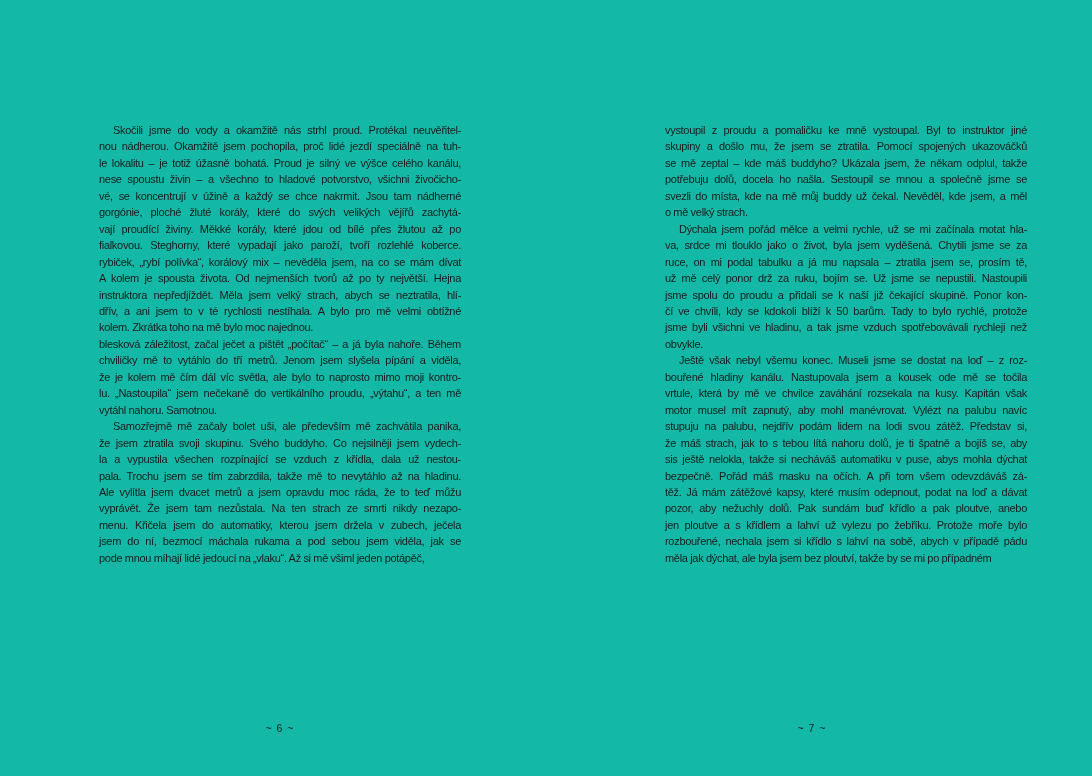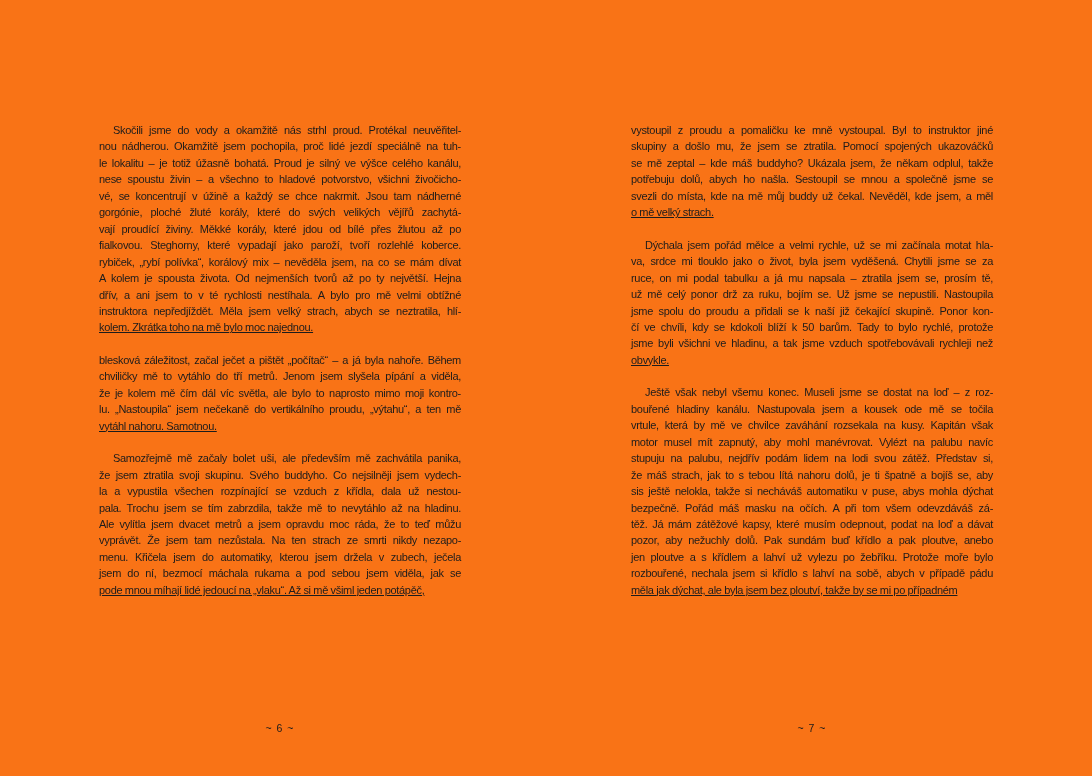--- a/index.html
+++ b/index.html
@@ -8,43 +8,43 @@
     width: 1092px;
     height: 776px;
     background: #ffffff;
     overflow: hidden;
     font-family: "Liberation Sans", "DejaVu Sans", sans-serif;
   }
   .spread {
     position: relative;
     width: 1092px;
     height: 776px;
-    background: #f97316;
+    background: #14b8a6;
   }
   .page {
     position: absolute;
     top: 122px;
     width: 362px;
     color: #1c1c1c;
   }
   .page.left  { left: 99px; }
-  .page.right { left: 631px; }
+  .page.right { left: 665px; }
   .paragraph { margin: 0; }
-  .paragraph + .paragraph { margin-top: 16px; }
+  .paragraph + .paragraph { }
   .line {
     font-size: 11px;
     line-height: 16.45px;
     letter-spacing: -0.3px;
     word-spacing: -0.2px;
     text-align: justify;
     text-align-last: justify;
     white-space: normal;
     color: #1c1c1c;
   }
-  .line.last { text-align-last: left; text-decoration: underline; }
+  .line.last { text-align-last: left; }
   .line.first-indent { padding-left: 14px; }
   .page-number {
     position: absolute;
     top: 722px;
     width: 362px;
     text-align: center;
     font-size: 10.5px;
     letter-spacing: 1px;
     color: #1c1c1c;
   }
@@ -61,22 +61,22 @@
         <div class="line first-indent">Skočili jsme do vody a okamžitě nás strhl proud. Protékal neuvěřitel-</div>
         <div class="line">nou nádherou. Okamžitě jsem pochopila, proč lidé jezdí speciálně na tuh-</div>
         <div class="line">le lokalitu – je totiž úžasně bohatá. Proud je silný ve výšce celého kanálu,</div>
         <div class="line">nese spoustu živin – a všechno to hladové potvorstvo, všichni živočicho-</div>
         <div class="line">vé, se koncentrují v úžině a každý se chce nakrmit. Jsou tam nádherné</div>
         <div class="line">gorgónie, ploché žluté korály, které do svých velikých vějířů zachytá-</div>
         <div class="line">vají proudící živiny. Měkké korály, které jdou od bílé přes žlutou až po</div>
         <div class="line">fialkovou. Steghorny, které vypadají jako paroží, tvoří rozlehlé koberce.</div>
         <div class="line">rybiček, „rybí polívka“, korálový mix – nevěděla jsem, na co se mám dívat</div>
         <div class="line">A kolem je spousta života. Od nejmenších tvorů až po ty největší. Hejna</div>
+        <div class="line">instruktora nepředjíždět. Měla jsem velký strach, abych se neztratila, hlí-</div>
         <div class="line">dřív, a ani jsem to v té rychlosti nestíhala. A bylo pro mě velmi obtížné</div>
-        <div class="line">instruktora nepředjíždět. Měla jsem velký strach, abych se neztratila, hlí-</div>
         <div class="line last">kolem. Zkrátka toho na mě bylo moc najednou.</div>
       </div>
       <div class="paragraph">
         <div class="line">blesková záležitost, začal ječet a pištět „počítač“ – a já byla nahoře. Během</div>
         <div class="line">chviličky mě to vytáhlo do tří metrů. Jenom jsem slyšela pípání a viděla,</div>
         <div class="line">že je kolem mě čím dál víc světla, ale bylo to naprosto mimo moji kontro-</div>
         <div class="line">lu. „Nastoupila“ jsem nečekaně do vertikálního proudu, „výtahu“, a ten mě</div>
         <div class="line last">vytáhl nahoru. Samotnou.</div>
       </div>
       <div class="paragraph">
@@ -90,29 +90,29 @@
         <div class="line">jsem do ní, bezmocí máchala rukama a pod sebou jsem viděla, jak se</div>
         <div class="line last">pode mnou míhají lidé jedoucí na „vlaku“. Až si mě všiml jeden potápěč,</div>
       </div>
     </div>
 
   <div class="page right">
       <div class="paragraph">
         <div class="line">vystoupil z proudu a pomaličku ke mně vystoupal. Byl to instruktor jiné</div>
         <div class="line">skupiny a došlo mu, že jsem se ztratila. Pomocí spojených ukazováčků</div>
         <div class="line">se mě zeptal – kde máš buddyho? Ukázala jsem, že někam odplul, takže</div>
-        <div class="line">potřebuju dolů, abych ho našla. Sestoupil se mnou a společně jsme se</div>
+        <div class="line">potřebuju dolů, docela ho našla. Sestoupil se mnou a společně jsme se</div>
         <div class="line">svezli do místa, kde na mě můj buddy už čekal. Nevěděl, kde jsem, a měl</div>
         <div class="line last">o mě velký strach.</div>
       </div>
       <div class="paragraph">
         <div class="line first-indent">Dýchala jsem pořád mělce a velmi rychle, už se mi začínala motat hla-</div>
         <div class="line">va, srdce mi tlouklo jako o život, byla jsem vyděšená. Chytili jsme se za</div>
         <div class="line">ruce, on mi podal tabulku a já mu napsala – ztratila jsem se, prosím tě,</div>
-        <div class="line">už mě celý ponor drž za ruku, bojím se. Už jsme se nepustili. Nastoupila</div>
+        <div class="line">už mě celý ponor drž za ruku, bojím se. Už jsme se nepustili. Nastoupili</div>
         <div class="line">jsme spolu do proudu a přidali se k naší již čekající skupině. Ponor kon-</div>
         <div class="line">čí ve chvíli, kdy se kdokoli blíží k 50 barům. Tady to bylo rychlé, protože</div>
         <div class="line">jsme byli všichni ve hladinu, a tak jsme vzduch spotřebovávali rychleji než</div>
         <div class="line last">obvykle.</div>
       </div>
       <div class="paragraph">
         <div class="line first-indent">Ještě však nebyl všemu konec. Museli jsme se dostat na loď – z roz-</div>
         <div class="line">bouřené hladiny kanálu. Nastupovala jsem a kousek ode mě se točila</div>
         <div class="line">vrtule, která by mě ve chvilce zaváhání rozsekala na kusy. Kapitán však</div>
         <div class="line">motor musel mít zapnutý, aby mohl manévrovat. Vylézt na palubu navíc</div>

